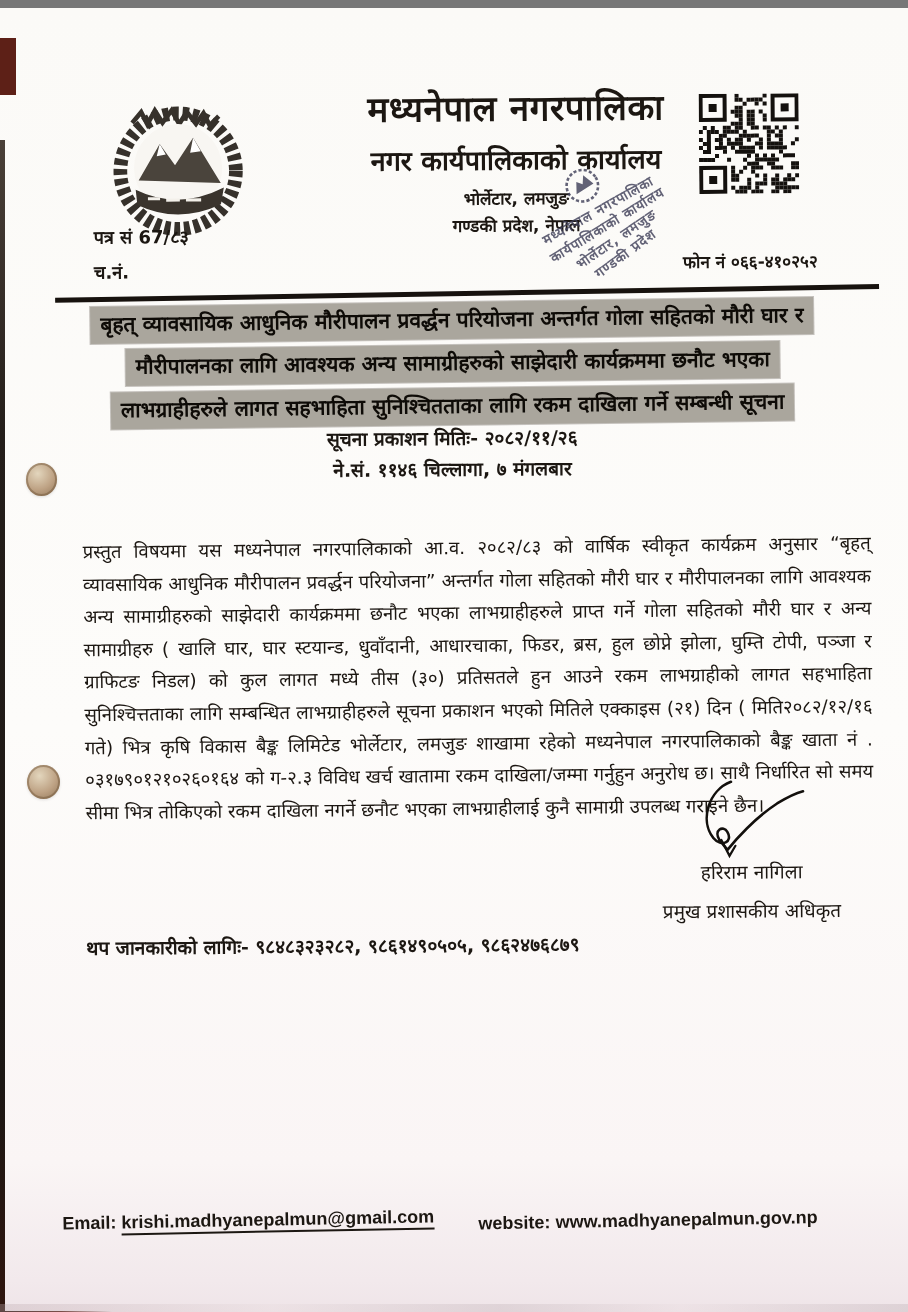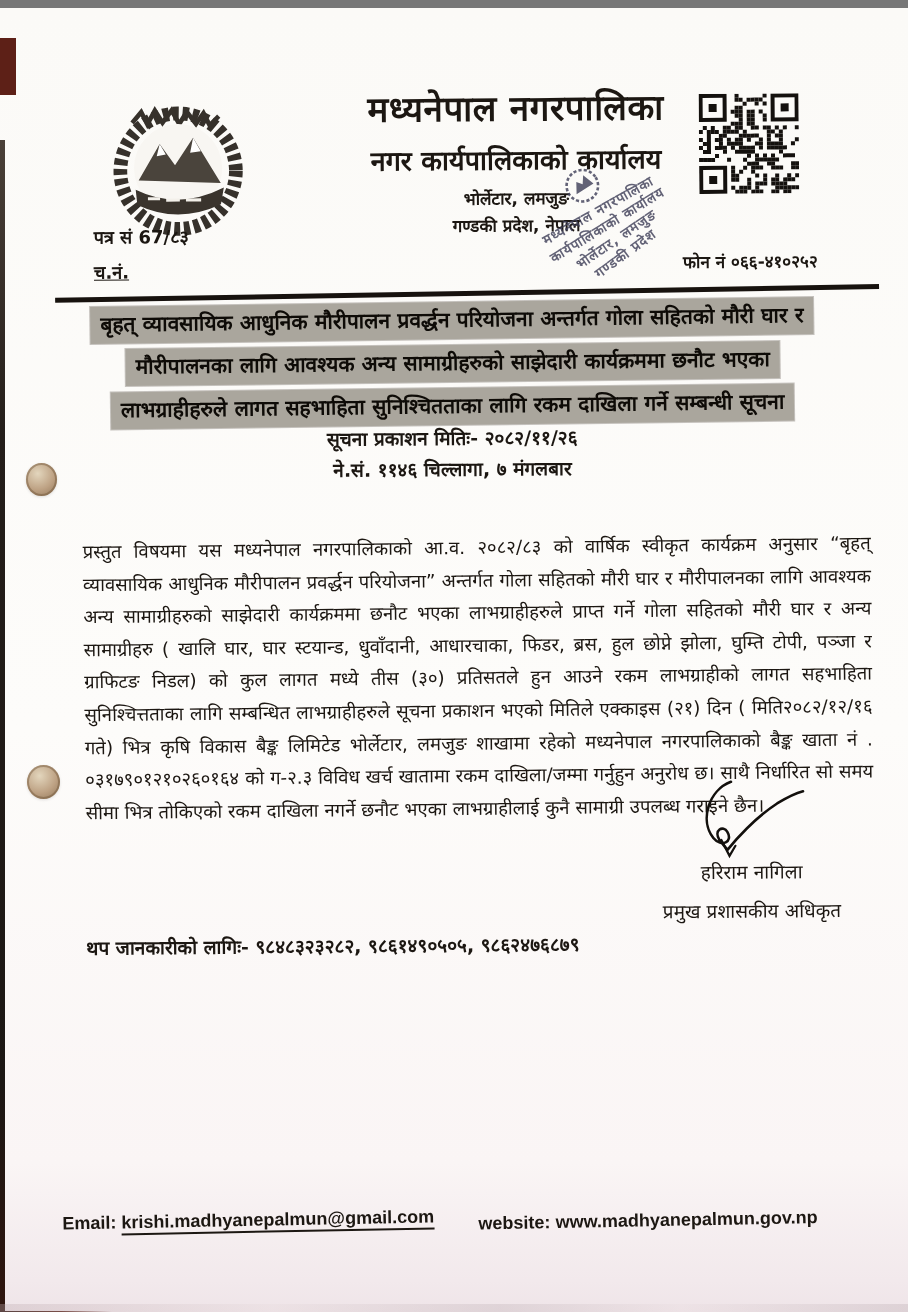--- a/index.html
+++ b/index.html
@@ -27,21 +27,21 @@
   
   .logo{position:absolute;left:106px;top:82px;width:152px;height:152px;}
   .head-center{position:absolute;left:255px;top:76px;width:530px;text-align:center;}
   .muni{font-size:35px;font-weight:bold;letter-spacing:.5px;}
   .office{font-size:27px;font-weight:bold;margin-top:10px;}
   .addr{font-size:17px;font-weight:bold;margin-top:9px;}
   .addr2{font-size:17px;font-weight:bold;margin-top:4px;}
   .qr{position:absolute;left:703px;top:88px;width:100px;height:100px;}
   .phone{position:absolute;left:686px;top:244px;font-size:17px;font-weight:bold;}
   .letter-no{position:absolute;left:97px;top:214px;font-size:18px;font-weight:bold;}
-  .ch-no{position:absolute;left:97px;top:249px;font-size:18px;font-weight:bold;text-decoration:underline;}
+  .ch-no{position:absolute;left:97px;top:249px;font-size:18px;font-weight:bold;}
 
   
   .stamp{position:absolute;left:505px;top:148px;width:230px;height:170px;
     transform:rotate(-32deg);color:#41415a;opacity:.82;text-align:center;font-weight:bold;}
   .stamp .emblem{width:42px;height:42px;margin:0 auto;}
   .stamp .s-line{font-size:13.5px;line-height:17px;letter-spacing:1px;}
   .stamp .s1{transform:rotate(3deg);}
   .stamp .s2{transform:rotate(1deg);}
   .stamp .s3{transform:rotate(-2deg);}
   .stamp .s4{transform:rotate(-4deg);}

